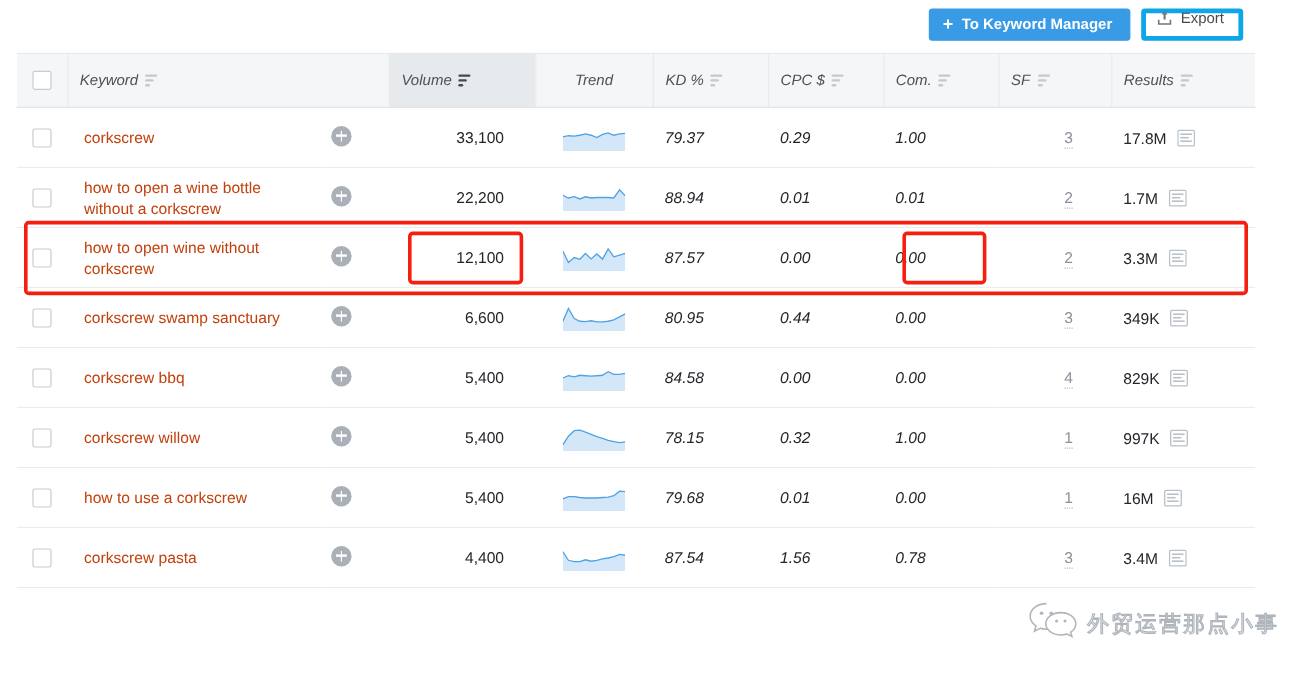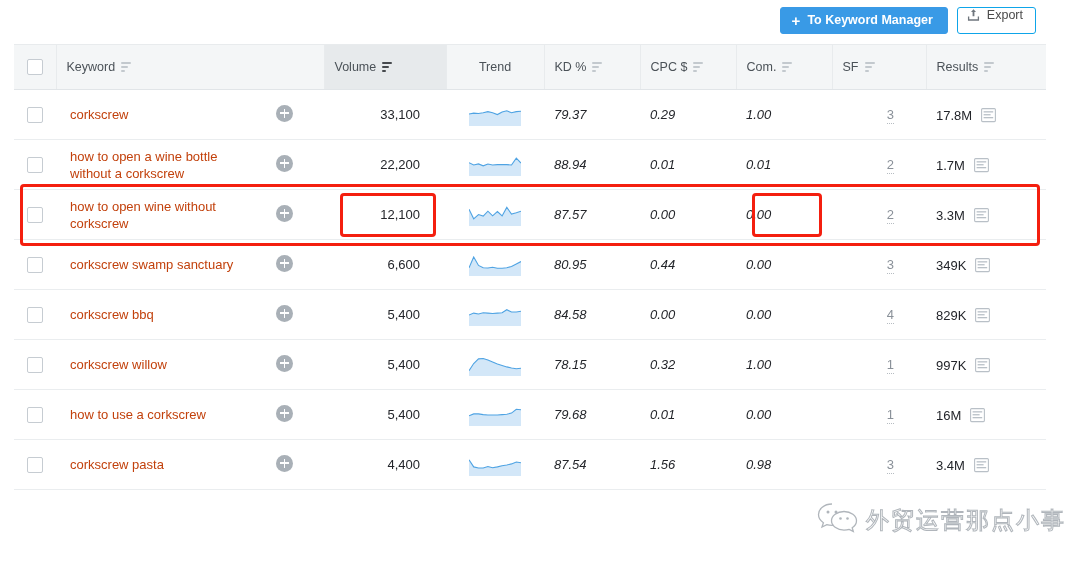--- a/index.html
+++ b/index.html
@@ -51,21 +51,21 @@
   }
   .btn-primary {
     background: #399ae6; color: #ffffff;
     padding: 0 14px 0 11px;
     border: 1px solid #399ae6;
     font-weight: bold;
   }
   .btn-primary .plus { font-size: 15px; font-weight: bold; margin-right: 7px; line-height: 1; }
   .btn-secondary {
     background: #ffffff; color: #4a4a4a;
-    border: 1px solid #0ea5e9;
+    border: 4px solid #0ea5e9;
     padding: 0 12px 10px 9px;
   }
   .btn-secondary .export-ico { margin-right: 7px; display: inline-flex; }
 
   
   .table-wrap {
     position: absolute; left: 14px; top: 44px;
     width: 1032px;
   }
   table.kw { border-collapse: collapse; width: 1032px; table-layout: fixed; }
@@ -80,21 +80,21 @@
     color: #4b5258;
     padding: 0 10px;
     vertical-align: middle;
   }
   thead th.th-vol { background: #e7eaec; }
   thead th.th-cb { width: 42px; padding: 0; text-align: center; border-right: 1px solid #e8ebed; }
   thead th.th-last { border-right: none; }
   .th-inner { display: flex; align-items: center; }
   .th-inner.right { justify-content: flex-start; }
   .th-inner.center { justify-content: center; }
-  .th-label { white-space: nowrap; }
+  .th-label { white-space: nowrap; font-style: italic; }
   .sort-ico { margin-left: 6px; display: inline-flex; flex-direction: column; gap: 2px; }
   .sort-ico i { display: block; height: 2px; background: #c3c9ce; border-radius: 1px; }
   .sort-ico i:nth-child(1) { width: 10px; }
   .sort-ico i:nth-child(2) { width: 7px; }
   .sort-ico i:nth-child(3) { width: 4px; }
   .sort-ico.active i { background: #46494d; }
 
   tbody td {
     border-bottom: 1px solid #eaedef;
     font-size: 13px;
@@ -155,21 +155,21 @@
   #redbox-com   { left: 749px; top: 236px; width: 70px;  height: 44px; }
 
   
   .watermark {
     position: absolute; right: 14px; bottom: 22px;
     display: flex; align-items: center; gap: 7px;
     z-index: 20; pointer-events: none;
     opacity: 0.78;
   }
   .wm-text {
-    font-size: 23px; color: #ffffff;
+    font-size: 18px; color: #ffffff;
     -webkit-text-stroke: 1px #9aa1a8;
     letter-spacing: 2px;
     white-space: nowrap;
     font-family: "DejaVu Sans", sans-serif;
   }
 </style>
 </head>
 <body>
 
 <div id="app">
@@ -434,21 +434,21 @@
             <td class="c-cb"><span class="cb"></span></td>
             <td class="c-kw"><a class="kw-link">corkscrew pasta</a></td>
             <td class="c-add"><span class="add-ico"></span></td>
             <td class="c-vol">4,400</td>
             <td class="c-trend"><svg class="spark" viewBox="0 0 52 22" preserveAspectRatio="none">
                 <path d="M0.0 5.7 L4.7 12.9 L9.5 14.0 L14.2 14.0 L18.9 12.5 L23.6 13.7 L28.4 12.9 L33.1 11.8 L37.8 11.0 L42.5 9.9 L47.3 8.0 L52.0 8.7 L52 22 L0 22 Z" fill="#d3e7f8"></path>
                 <path d="M0.0 5.7 L4.7 12.9 L9.5 14.0 L14.2 14.0 L18.9 12.5 L23.6 13.7 L28.4 12.9 L33.1 11.8 L37.8 11.0 L42.5 9.9 L47.3 8.0 L52.0 8.7" fill="none" stroke="#4fa3e3" stroke-width="1.1"></path>
               </svg></td>
             <td class="c-num">87.54</td>
             <td class="c-num">1.56</td>
-            <td class="c-num">0.98</td>
+            <td class="c-num">0.78</td>
             <td class="c-sf"><span class="sf-val">3</span></td>
             <td class="c-res">3.4M<span class="res-ico"><svg width="15" height="16" viewBox="0 0 15 16">
                   <rect x="0.6" y="1.6" width="13.8" height="13" rx="1" fill="#fff" stroke="#b9c0c7" stroke-width="1.1"></rect>
                   <rect x="2.6" y="4.2" width="9.6" height="1.3" fill="#b9c0c7"></rect>
                   <rect x="2.6" y="7.1" width="7" height="1.3" fill="#b9c0c7"></rect>
                   <rect x="2.6" y="10" width="9.6" height="1.3" fill="#b9c0c7"></rect>
                 </svg></span></td>
           </tr>
         </tbody>
     </table>

